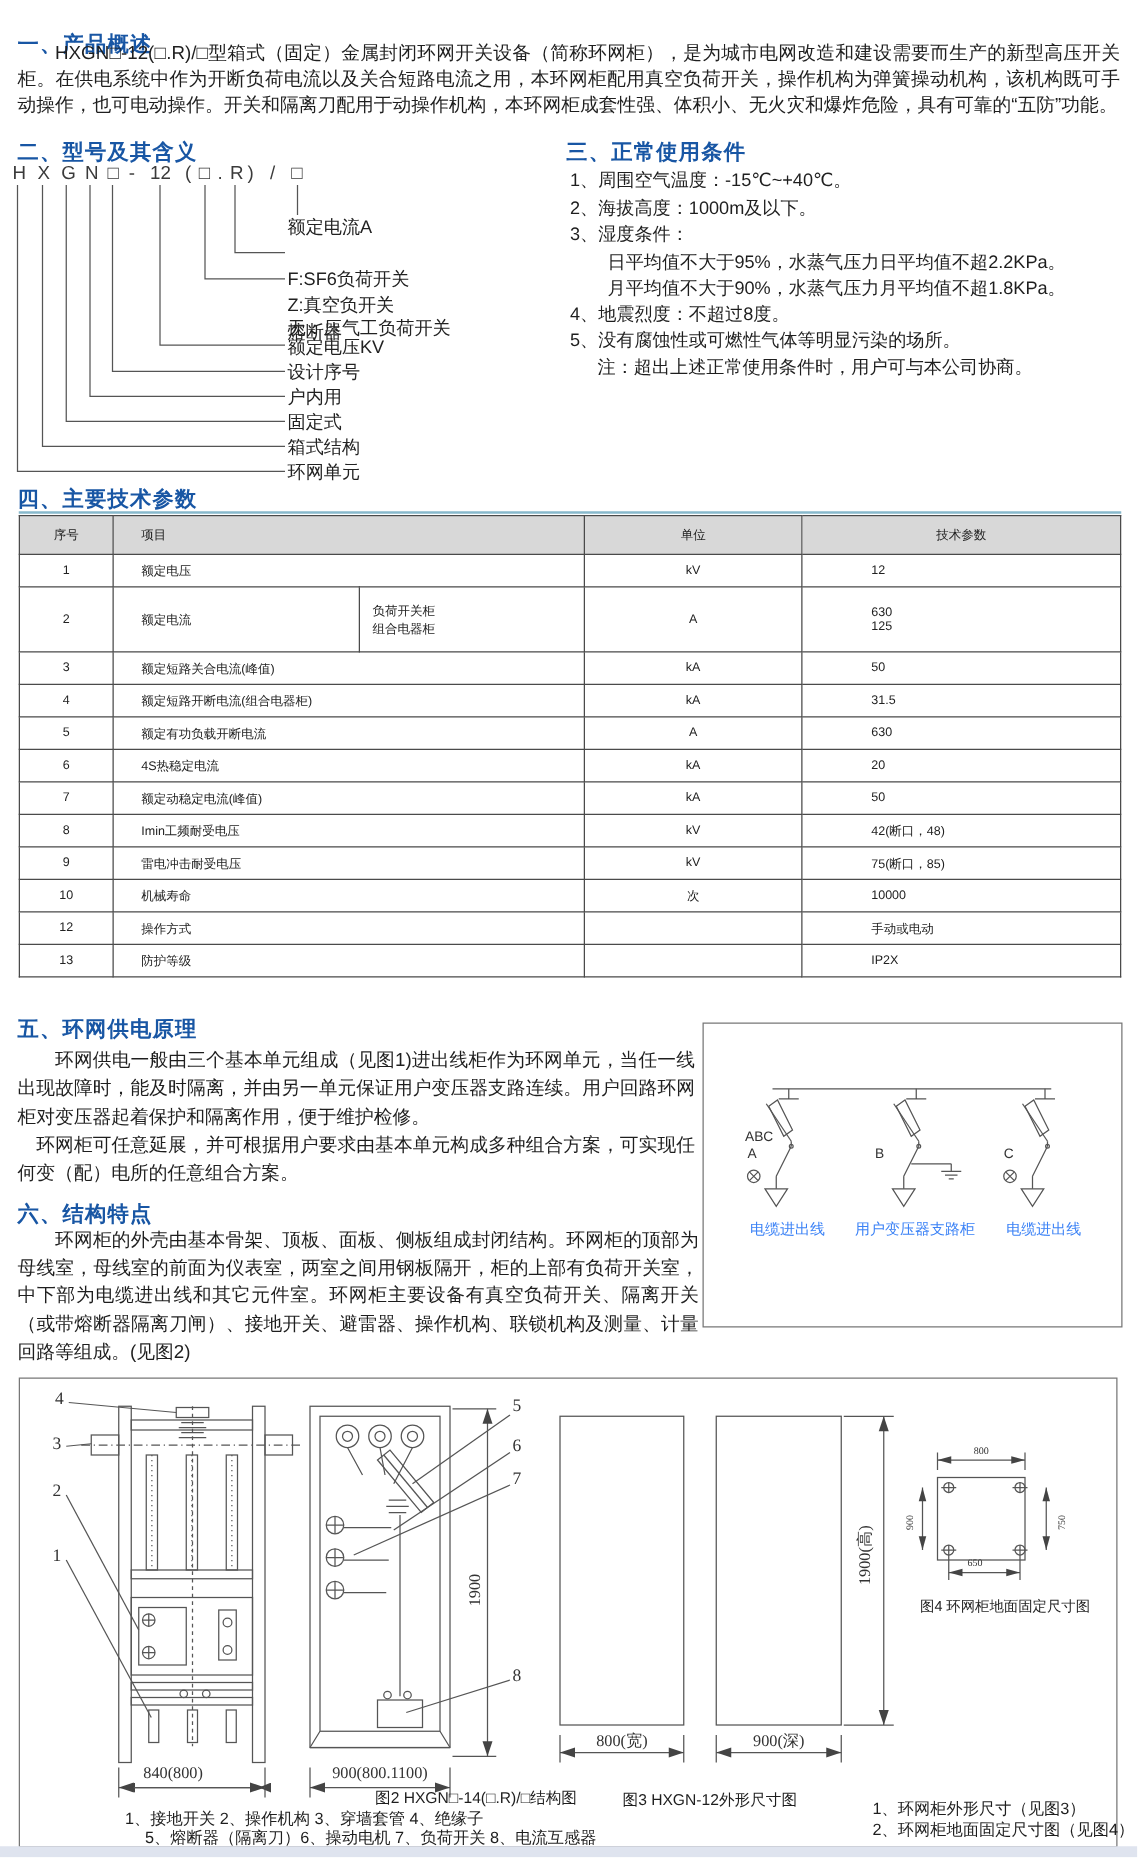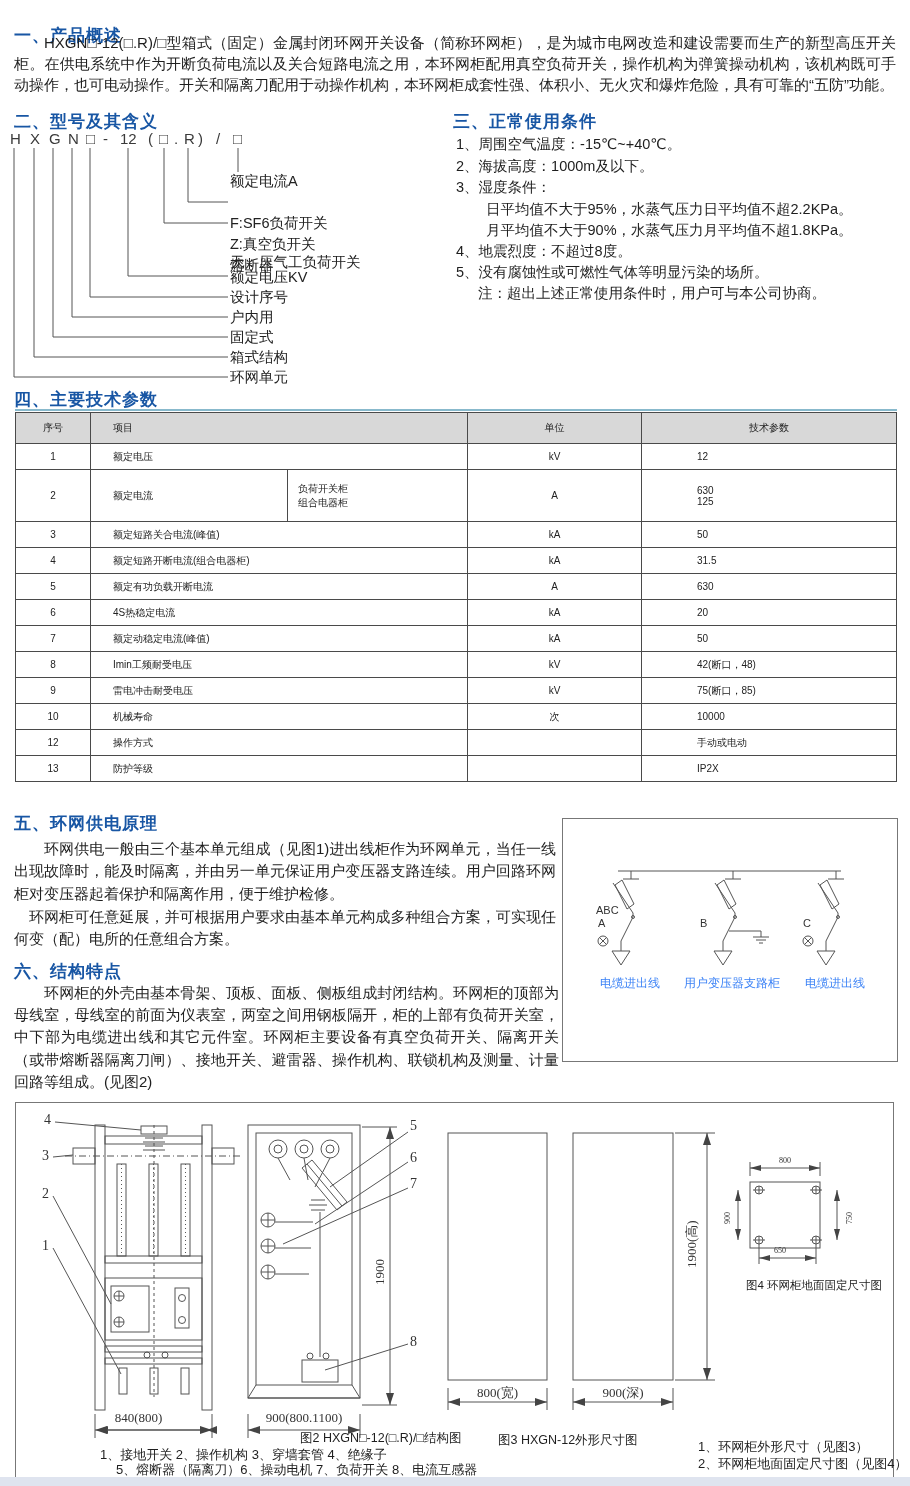--- a/index.html
+++ b/index.html
@@ -410,22 +410,22 @@
   <span class="dimlab" style="left:248px;top:1410px;width:112px;">900(800.1100)</span>
   <span class="dimlab rot" style="left:372px;top:1285px;">1900</span>
   <span class="dimlab" style="left:448px;top:1384px;width:99px;">800(宽)</span>
   <span class="dimlab" style="left:573px;top:1384px;width:100px;">900(深)</span>
   <span class="dimlab rot" style="left:683px;top:1268px;">1900(高)</span>
   <span class="dimlab tiny" style="left:750px;top:1156px;width:70px;">800</span>
   <span class="dimlab tiny rot" style="left:723px;top:1224px;">900</span>
   <span class="dimlab tiny rot" style="left:845px;top:1224px;">750</span>
   <span class="dimlab tiny" style="left:744px;top:1246px;width:72px;">650</span>
 
-  <span class="cap" style="left:300px;top:1430px;">图2 HXGN□-12(□.R)/□结构图</span>
+  <span class="cap" style="left:300px;top:1430px;">图2 HXGN□-14(□.R)/□结构图</span>
   <span class="cap" style="left:100px;top:1446px;font-size:13px;">1、接地开关 2、操作机构 3、穿墙套管 4、绝缘子</span>
   <span class="cap" style="left:116px;top:1461px;font-size:13px;">5、熔断器（隔离刀）6、操动电机 7、负荷开关 8、电流互感器</span>
   <span class="cap" style="left:498px;top:1432px;">图3 HXGN-12外形尺寸图</span>
-  <span class="cap" style="left:736px;top:1278px;font-size:11.5px;margin-left:10px;">图4  环网柜地面固定尺寸图</span>
+  <span class="cap" style="left:736px;top:1278px;font-size:11.5px;">图4  环网柜地面固定尺寸图</span>
   <span class="cap" style="left:698px;top:1438px;font-size:13px;">1、环网柜外形尺寸（见图3）</span>
   <span class="cap" style="left:698px;top:1455px;font-size:13px;">2、环网柜地面固定尺寸图（见图4）</span>
 
   <div class="strip"></div>
 </div>
 
 </body></html>

